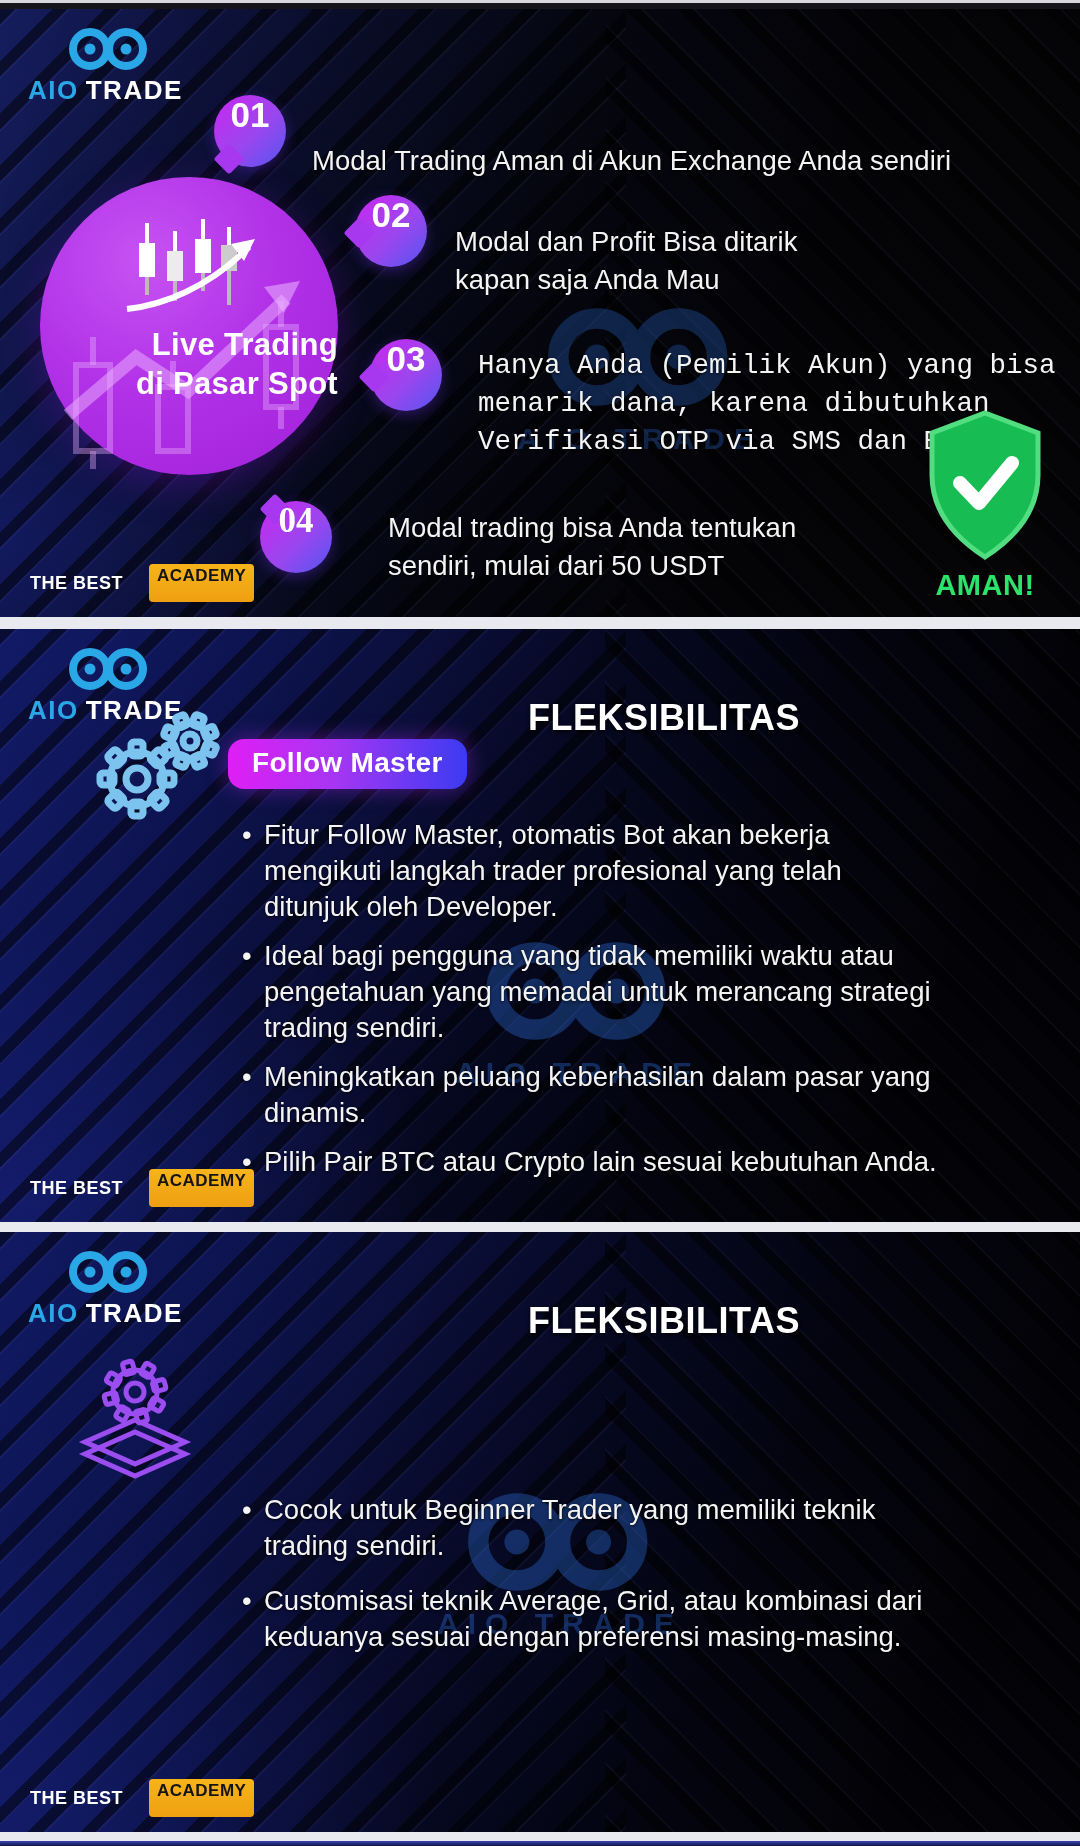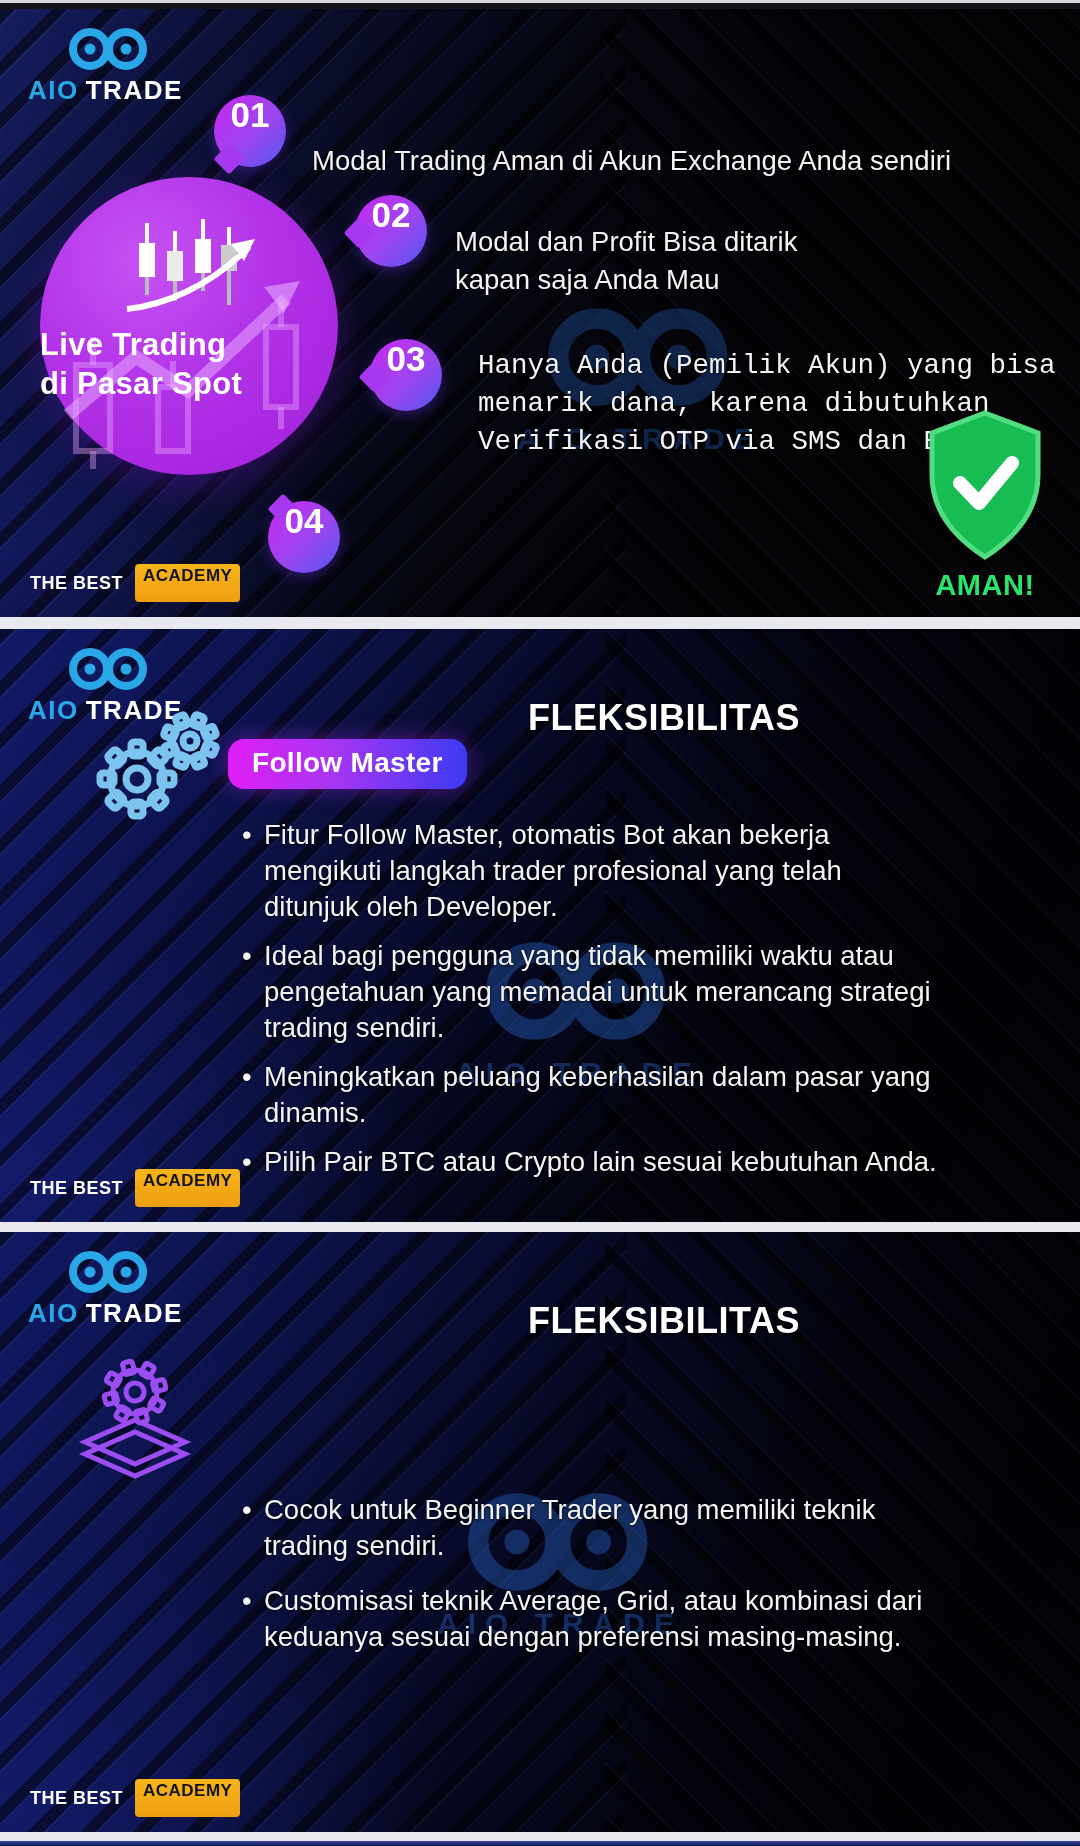--- a/index.html
+++ b/index.html
@@ -56,37 +56,37 @@
      background:#a838ef;transform:rotate(45deg);z-index:-1;}
   .tail-bl::after{left:4px;bottom:-3px;}
   .tail-l::after{left:-7px;top:27px;}
   .tail-tl::after{left:4px;top:-3px;}
 
   .ptext{position:absolute;z-index:3;font-size:27.5px;line-height:38px;color:#f4f4f4;
          white-space:pre-line;text-shadow:0 1px 3px rgba(0,0,0,.8);margin-top:28px;}
   .badge1{left:214px;top:86px;} .text1{left:312px;top:105px;}
   .badge2{left:355px;top:186px;} .text2{left:455px;top:186px;}
   .badge3{left:370px;top:330px;} .text3{left:478px;top:310px;font-family:Liberation Mono, monospace;}
-  .badge4{left:268px;top:492px;} .text4{left:388px;top:472px;}
+  .badge4{left:260px;top:492px;font-family:Liberation Serif, serif;} .text4{left:388px;top:472px;}
 
   
   .big-circle{position:absolute;left:40px;top:168px;width:298px;height:298px;border-radius:50%;z-index:2;
      background:radial-gradient(circle at 35% 28%, #c653f2 0%, #b232e8 45%, #a01fd9 100%);
      box-shadow:0 10px 40px rgba(120,20,200,.35);}
   .circle-deco{position:absolute;left:0;top:0;}
   .circle-candles{position:absolute;left:50%;top:40px;transform:translateX(-50%);}
-  .circle-title{position:absolute;top:148px;width:100%;text-align:left;z-index:2;
+  .circle-title{position:absolute;top:148px;width:100%;text-align:right;z-index:2;
      font-size:31px;font-weight:800;line-height:39px;color:#fff;white-space:pre-line;letter-spacing:.3px;}
 
   
   .shield-wrap{position:absolute;left:920px;top:400px;z-index:3;width:130px;text-align:center;}
   .aman{margin-top:4px;font-size:29px;font-weight:800;color:#2ce36c;letter-spacing:.5px;}
 
   
-  .footer{position:absolute;left:30px;bottom:15px;z-index:3;display:flex;align-items:center;gap:12px;}
+  .footer{position:absolute;left:30px;bottom:15px;z-index:3;display:flex;align-items:center;gap:26px;}
   .tb{font-size:18px;font-weight:800;color:#fff;letter-spacing:.5px;}
   .academy{background:linear-gradient(#f6b41a,#ef9f12);color:#141414;font-size:17px;font-weight:800;
            padding:2px 8px 16px;border-radius:4px;letter-spacing:.5px;}
 
   
   .gears{position:absolute;left:85px;top:76px;z-index:3;}
   .gearplat{position:absolute;left:75px;top:122px;z-index:3;}
   .pill{position:absolute;z-index:3;display:inline-block;padding:8px 24px 10px;border-radius:16px;
         background:linear-gradient(90deg,#e01ef5 0%,#a636f3 45%,#3b3bf2 100%);
         font-size:28px;font-weight:800;color:#fff;letter-spacing:.3px;
@@ -150,20 +150,22 @@
     <div class="num-badge tail-l badge3">
         <span>03</span>
       </div>
     <div class="ptext text3">Hanya Anda (Pemilik Akun) yang bisa
 menarik dana, karena dibutuhkan
 Verifikasi OTP via SMS dan Email</div>
 
     <div class="num-badge tail-tl badge4">
         <span>04</span>
       </div>
+    <div class="ptext text4">Modal trading bisa Anda tentukan
+sendiri, mulai dari 50 USDT</div>
 
     <div class="big-circle">
       <svg class="circle-deco" width="298" height="298" viewBox="0 0 298 298">
         <g stroke="rgba(236,180,255,0.38)" stroke-width="6" fill="none">
           <rect x="36" y="188" width="34" height="86"></rect>
           <line x1="53" y1="160" x2="53" y2="188"></line>
             <line x1="53" y1="274" x2="53" y2="292"></line>
           <rect x="118" y="210" width="30" height="64"></rect>
           <line x1="133" y1="184" x2="133" y2="210"></line>
           <rect x="226" y="150" width="30" height="80"></rect>

